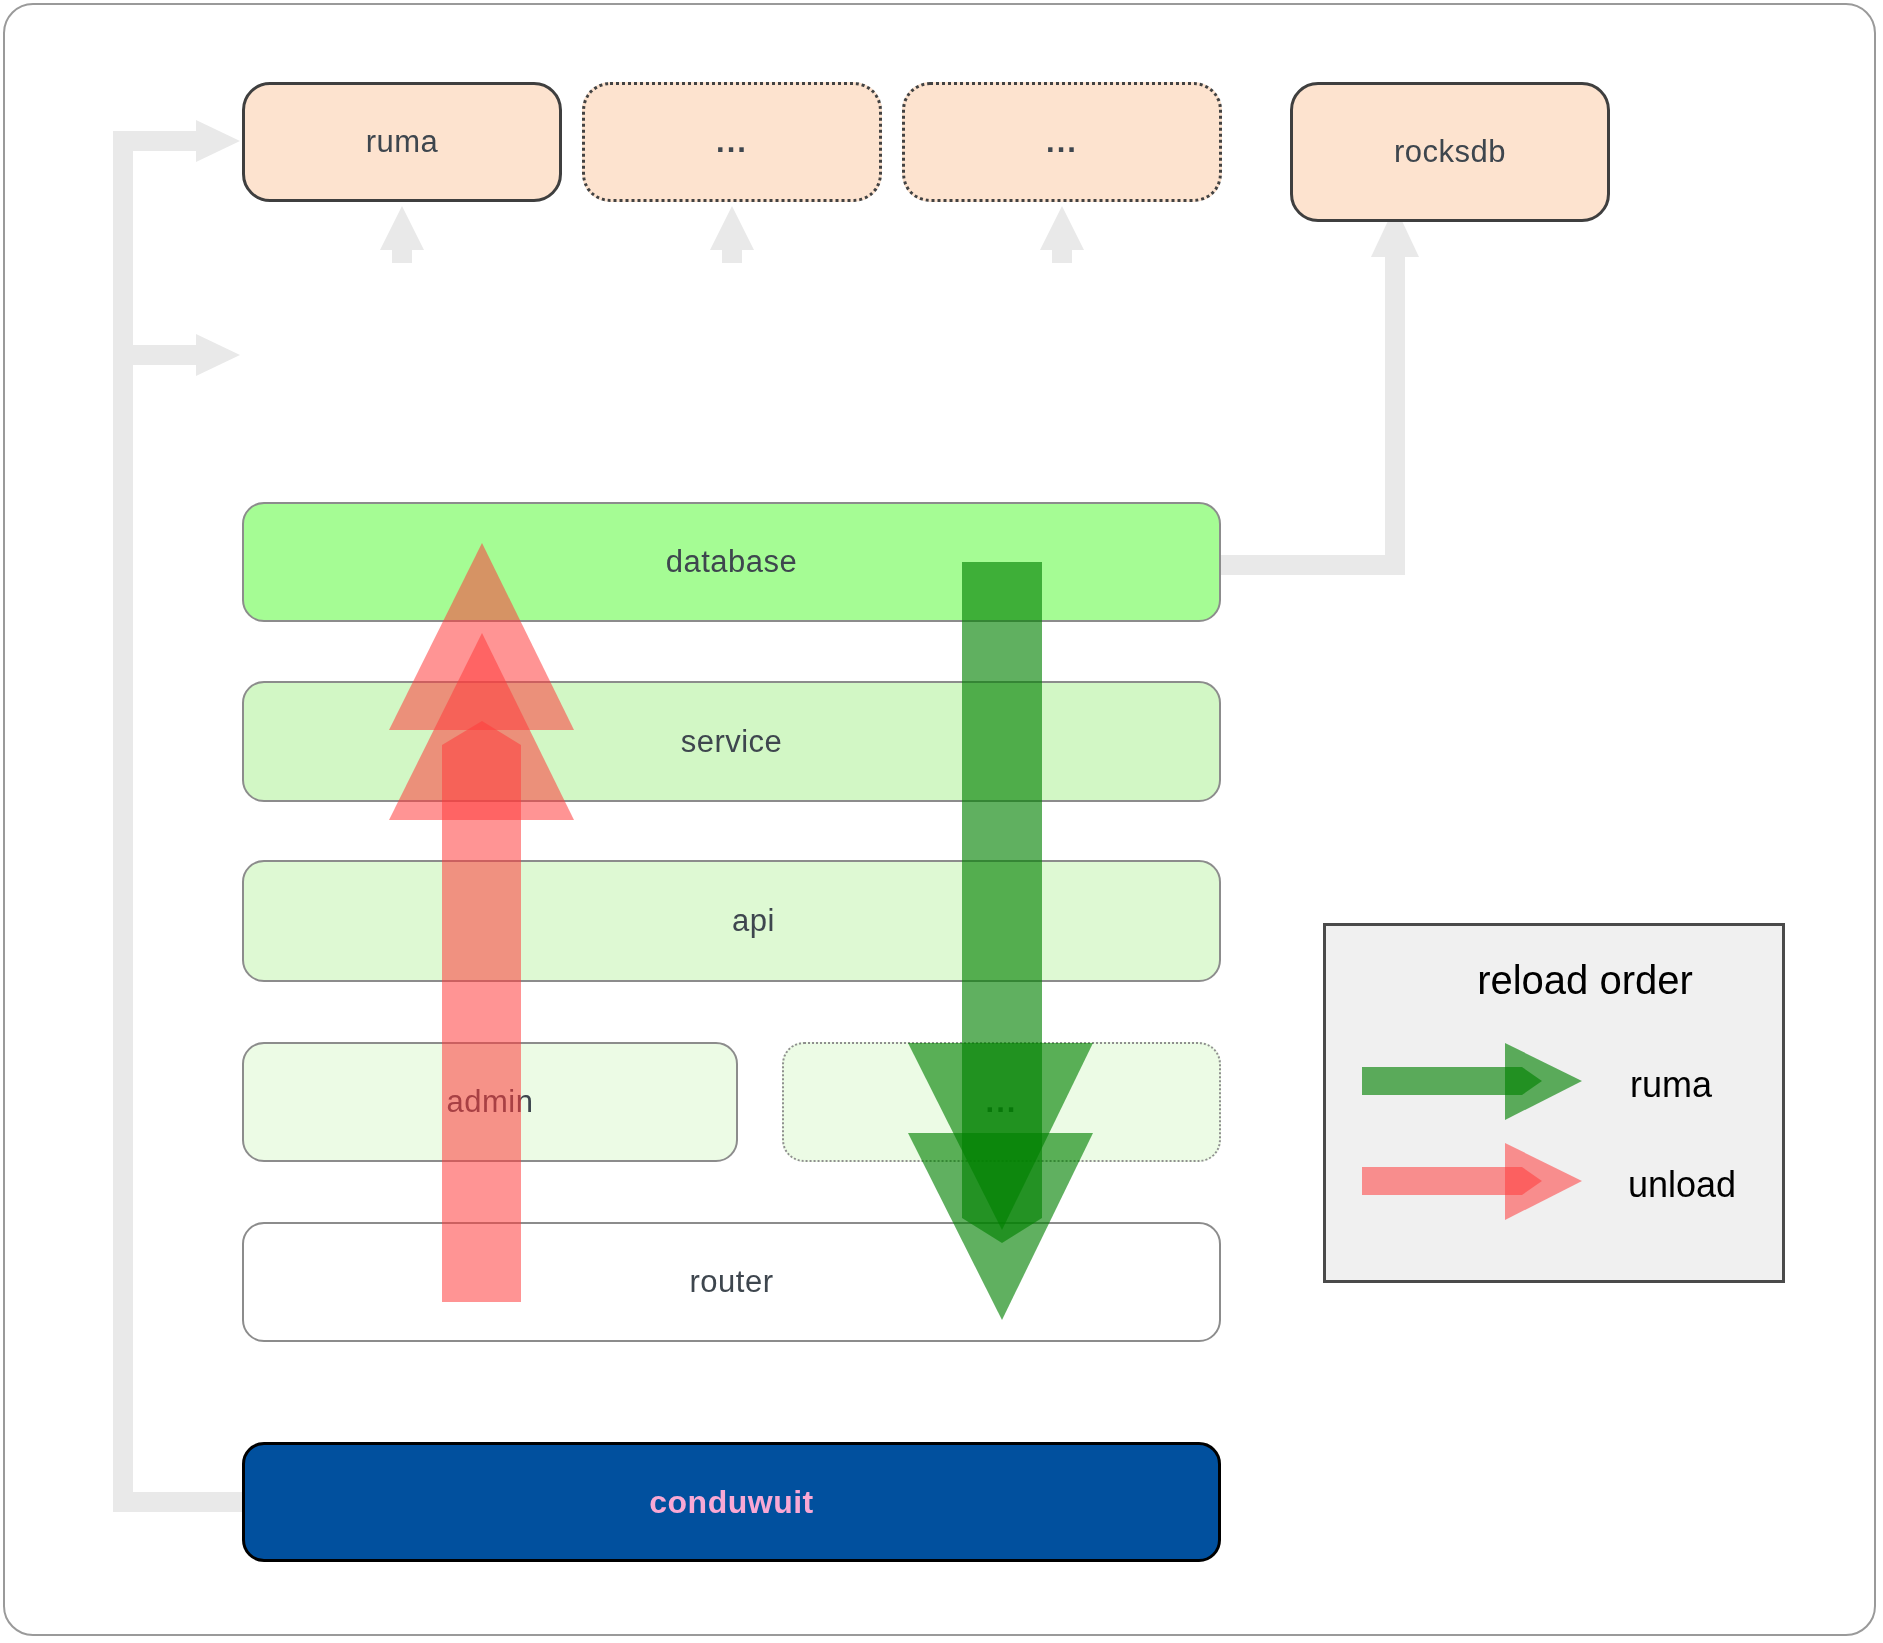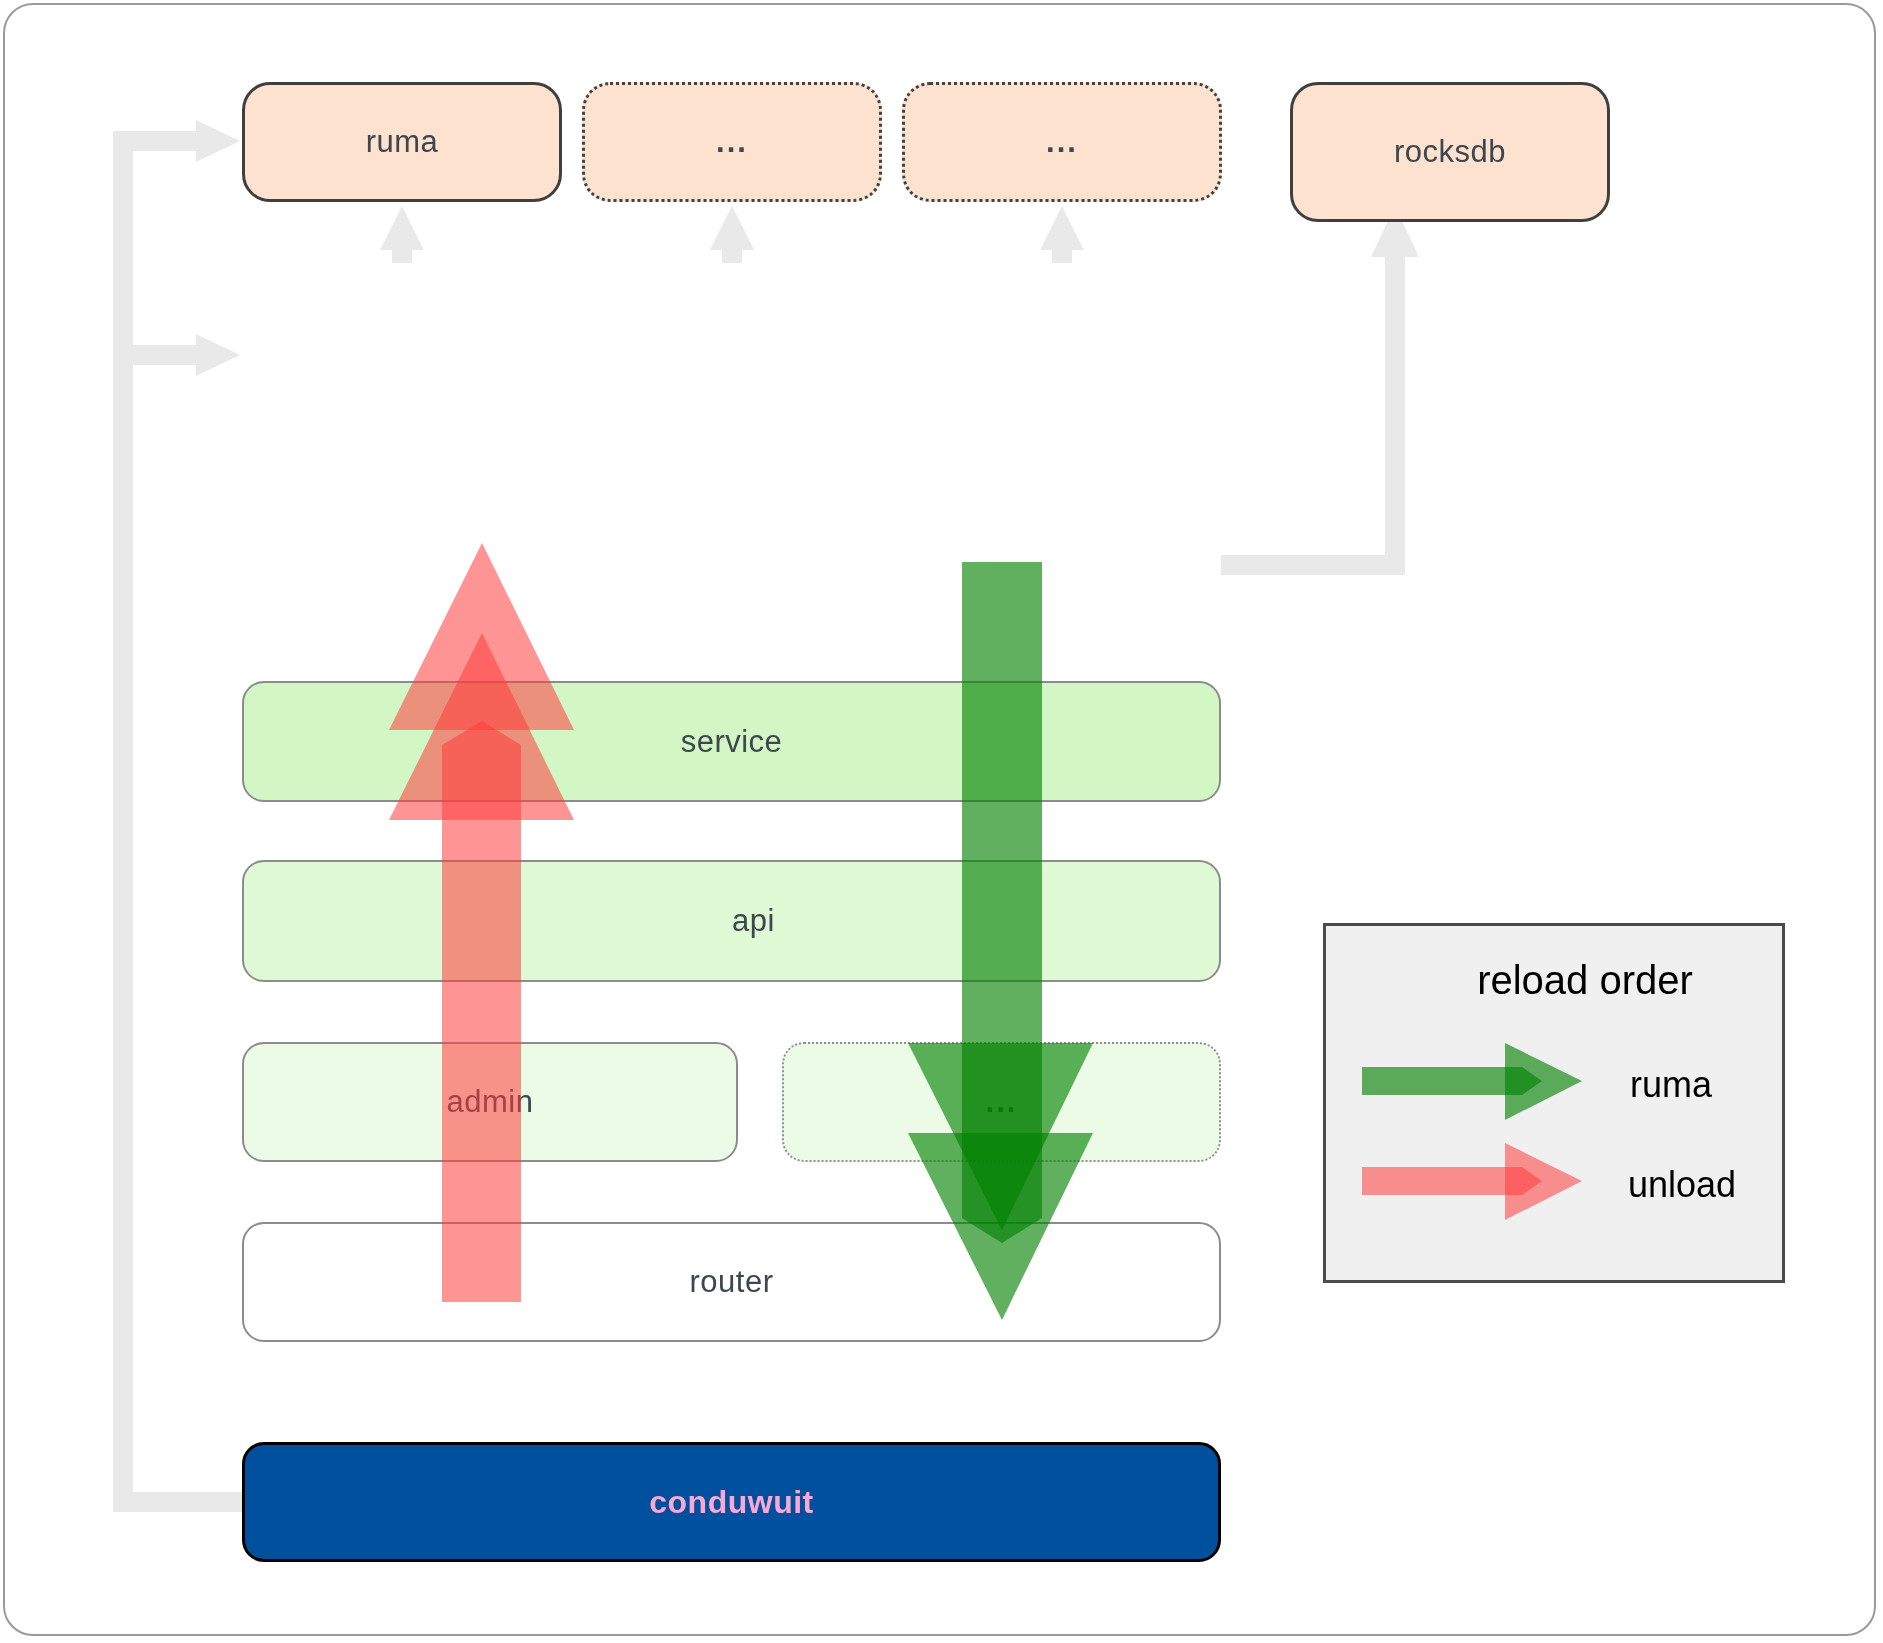--- a/index.html
+++ b/index.html
@@ -128,20 +128,23 @@
       <span class="dots-label">...</span>
     </div>
     <div class="node peach-dotted" style="left:902px; top:82px; width:320px; height:120px;">
       <span class="dots-label">...</span>
     </div>
     <div class="node peach-solid" style="left:1242px; top:82px; width:320px; height:140px;margin-left:48px;">
       <span>rocksdb</span>
     </div>
 
 
+    <div class="node database-box" style="left:242px; top:502px; width:979px; height:120px;">
+      <span>database</span>
+    </div>
 
     <div class="node service-box" style="left:242px; top:681px; width:979px; height:121px;">
       <span>service</span>
     </div>
 
     <div class="node api-box" style="left:242px; top:860px; width:979px; height:122px;">
       <span>api</span>
     </div>
 
     <div class="node admin-box" style="left:242px; top:1042px; width:496px; height:120px;">

